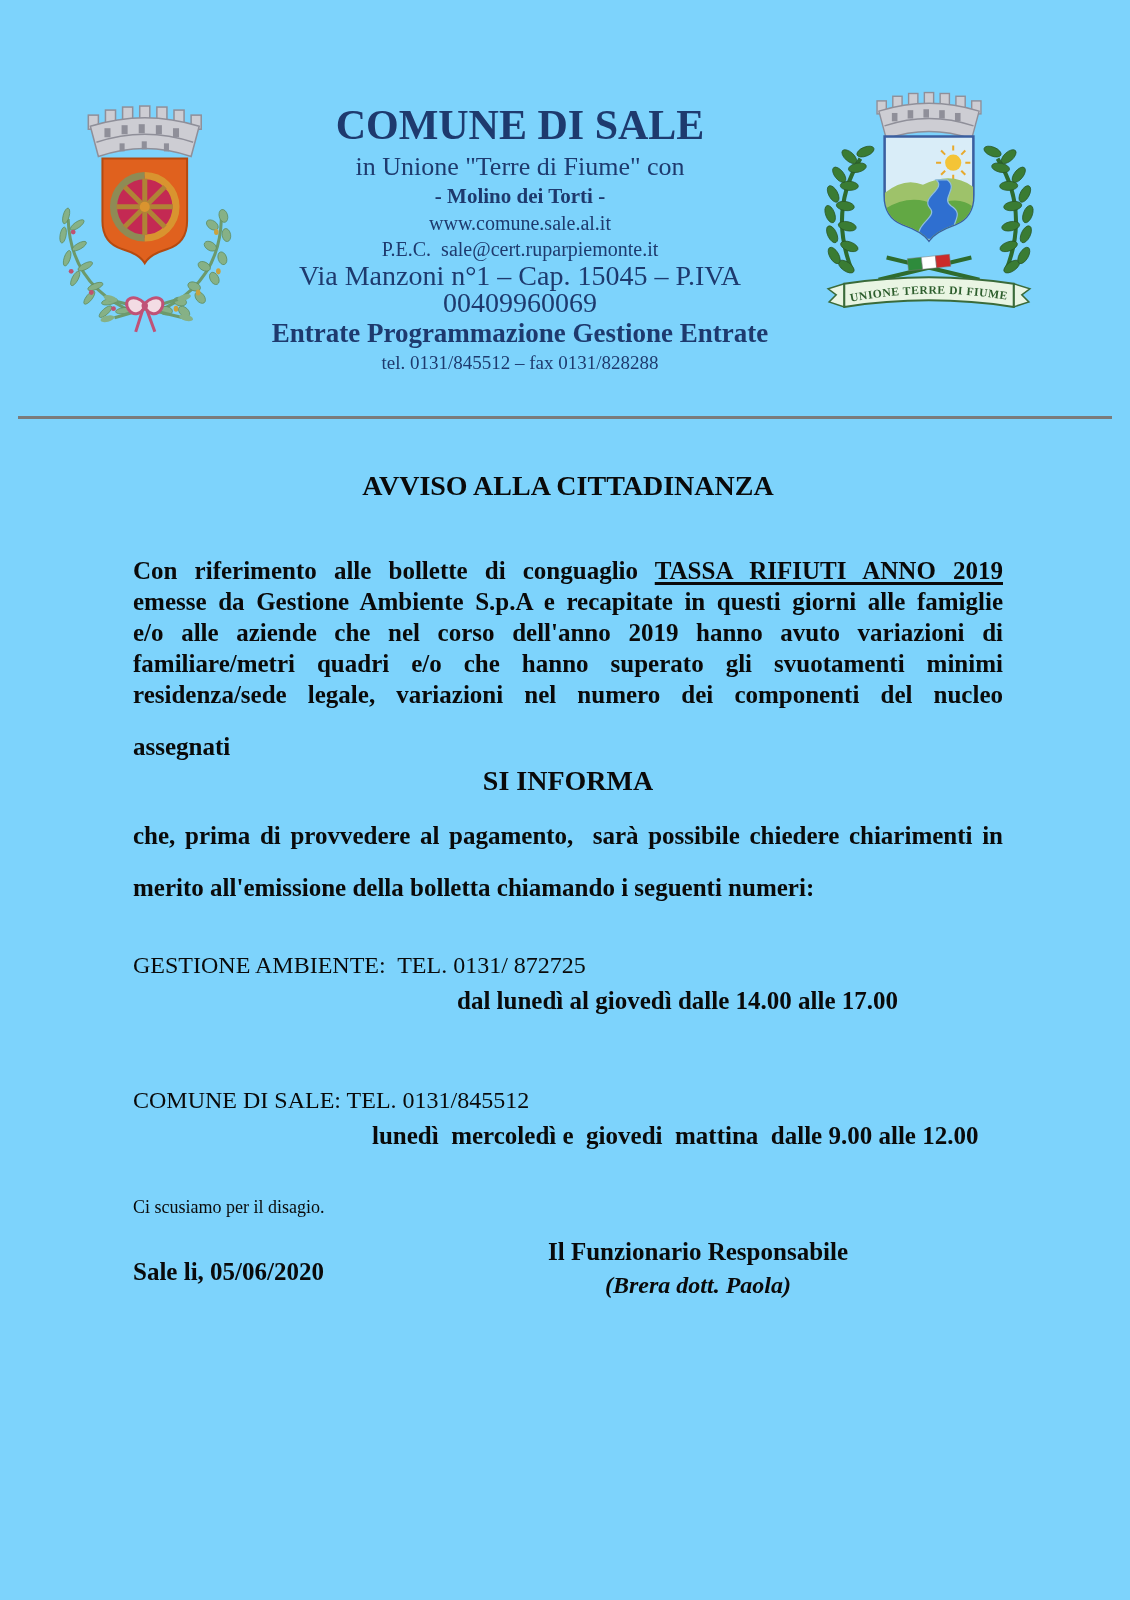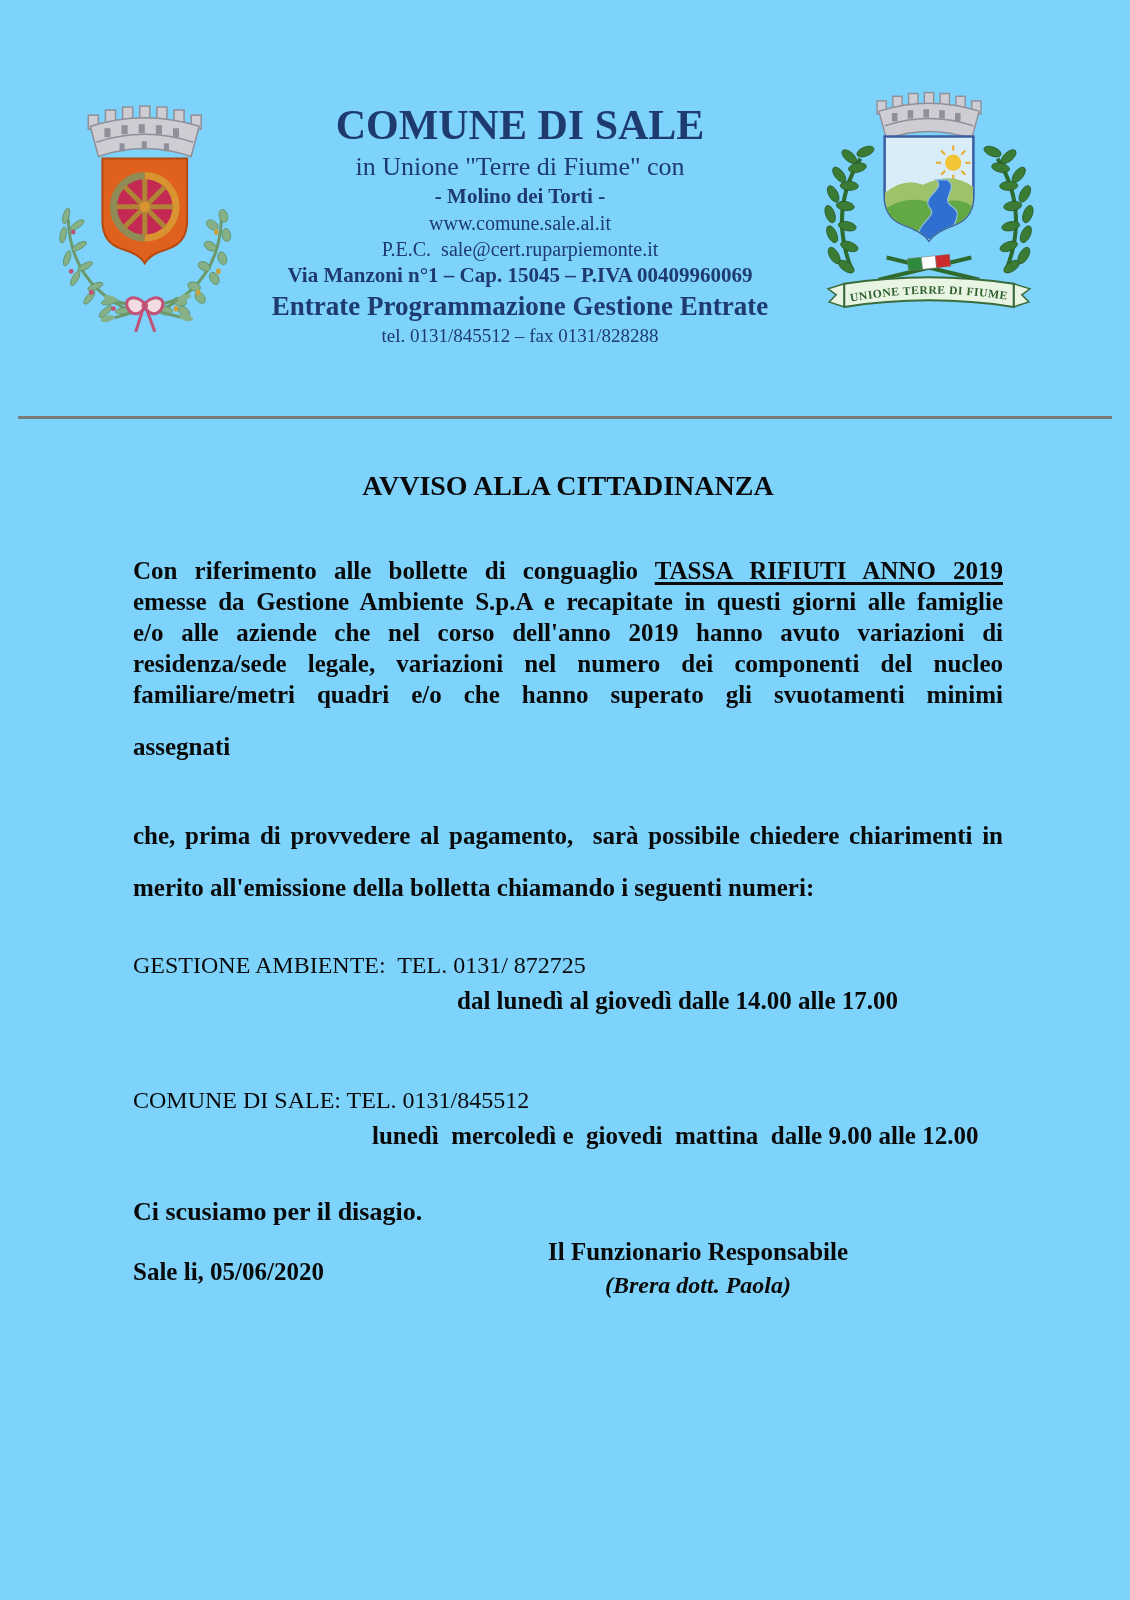--- a/index.html
+++ b/index.html
@@ -9,41 +9,41 @@
   }
   
   .crest-left  { position:absolute; left:56px;  top:100px; width:237px; height:252px; }
   .crest-right { position:absolute; left:816px; top:84px;  width:227px; height:232px; }
   .header-block{ position:absolute; left:245px; top:100px; width:550px; text-align:center; color:#1e3a6e; }
   .h-title  { font-size:42px; font-weight:bold; line-height:50px; }
   .h-sub    { font-size:26px; line-height:33px; }
   .h-molino { font-size:21px; font-weight:bold; line-height:27px; }
   .h-www    { font-size:20px; line-height:26px; }
   .h-pec    { font-size:20px; line-height:26px; white-space:pre-wrap; }
-  .h-via    { font-size:21px; line-height:27px;font-weight:bold; }
+  .h-via    { font-size:28px; line-height:27px; }
   .h-serv   { font-size:27px; font-weight:bold; line-height:34px; }
   .h-tel    { font-size:19px; line-height:25px; }
   .rule { position:absolute; left:18px; top:416px; width:1094px; height:3px; background:#7b7b7b; }
   
   .content { position:absolute; left:133px; top:455px; width:870px; height:1110px; }
   .content > div { position:absolute; left:0; width:100%; }
   .notice-title { top:15px;  text-align:center; font-size:28px; font-weight:bold; }
   .para1 { top:100px; font-size:25px; font-weight:bold; }
   .para2 { top:365px; font-size:25px; font-weight:bold; }
   .pline { line-height:31px; text-align:justify; text-align-last:justify; }
   .pline-last { line-height:31px; text-align:left;margin-top:21px; }
   .pline.pre, .pline-last.pre { white-space:pre-wrap; }
   .u { text-decoration:underline; text-decoration-thickness:2.5px; text-underline-offset:3px; }
   .si-informa { top:310px; text-align:center; font-size:28px; font-weight:bold; }
   .contact1 { top:493px; } .contact2 { top:628px; }
   .contact-name  { font-size:24px; font-weight:normal; line-height:35px; white-space:pre-wrap; }
   .contact-hours { font-size:25px; font-weight:bold; line-height:35px; white-space:pre-wrap; }
   .contact1 .contact-hours { padding-left:324px; }
   .contact2 .contact-hours { padding-left:239px; }
-  .apology { top:742px; font-size:26px; font-weight:bold; }
+  .apology { top:742px; font-size:18px; font-weight:normal; }
   .date-line { top:803px; font-size:25px; font-weight:bold; width:400px; }
   .signature { top:780px; left:400px !important; width:330px !important; text-align:center; }
   .sig-title { font-size:25px; font-weight:bold; line-height:34px; }
   .sig-name  { font-size:24px; font-weight:bold; font-style:italic; line-height:32px; }
 </style>
 </head>
 <body>
 
 <div class="page">
 
@@ -266,25 +266,26 @@
   <div class="rule"></div>
 
   <div class="content">
 
     <div class="notice-title">AVVISO ALLA CITTADINANZA</div>
 
     <div class="para1">
       <div class="pline"><span>Con riferimento alle bollette di conguaglio</span> <span class="u">TASSA RIFIUTI ANNO 2019</span></div>
       <div class="pline">emesse da Gestione Ambiente S.p.A e recapitate in questi giorni alle famiglie</div>
       <div class="pline">e/o alle aziende che nel corso dell'anno 2019 hanno avuto variazioni di</div>
+      <div class="pline">familiare/metri quadri e/o che hanno superato gli svuotamenti minimi</div>
       <div class="pline">residenza/sede legale, variazioni nel numero dei componenti del nucleo</div>
-      <div class="pline">familiare/metri quadri e/o che hanno superato gli svuotamenti minimi</div>
       <div class="pline-last">assegnati</div>
     </div>
 
+    <div class="si-informa">SI INFORMA</div>
 
     <div class="para2">
       <div class="pline pre">che, prima di provvedere al pagamento,  sarà possibile chiedere chiarimenti in</div>
       <div class="pline-last">merito all'emissione della bolletta chiamando i seguenti numeri:</div>
     </div>
 
     <div class="contact1">
       <div class="contact-name">GESTIONE AMBIENTE:  TEL. 0131/ 872725</div>
       <div class="contact-hours">dal lunedì al giovedì dalle 14.00 alle 17.00</div>
     </div>

